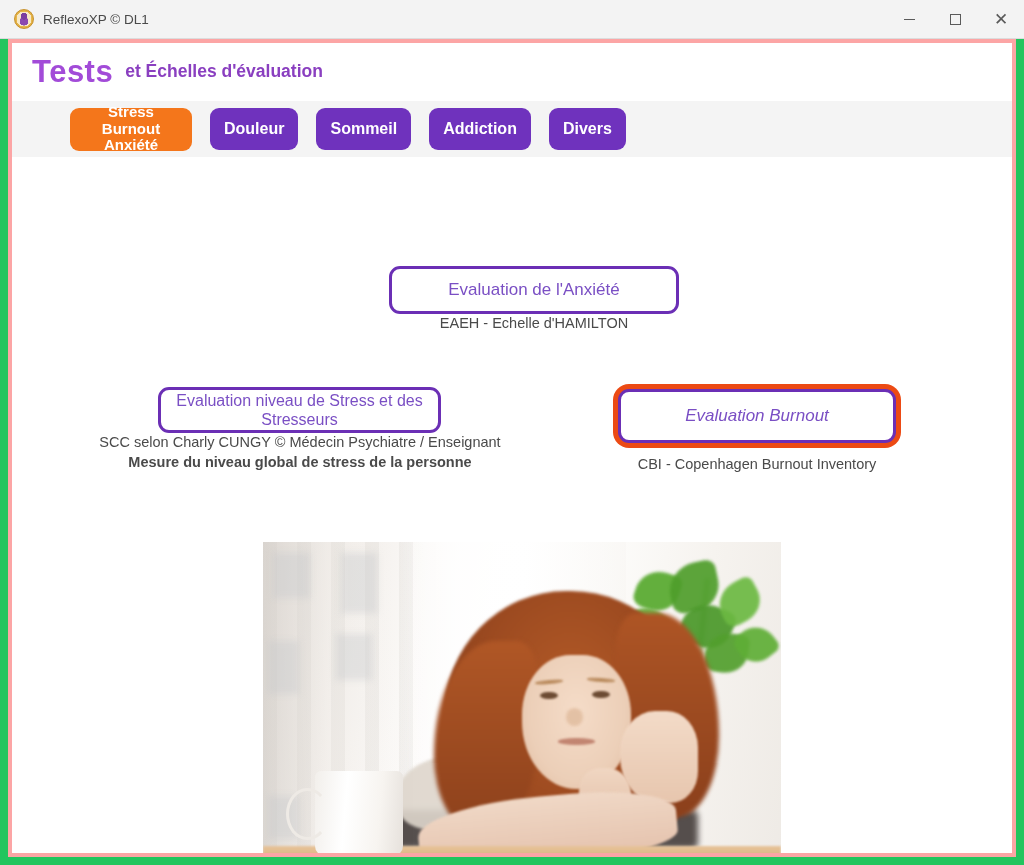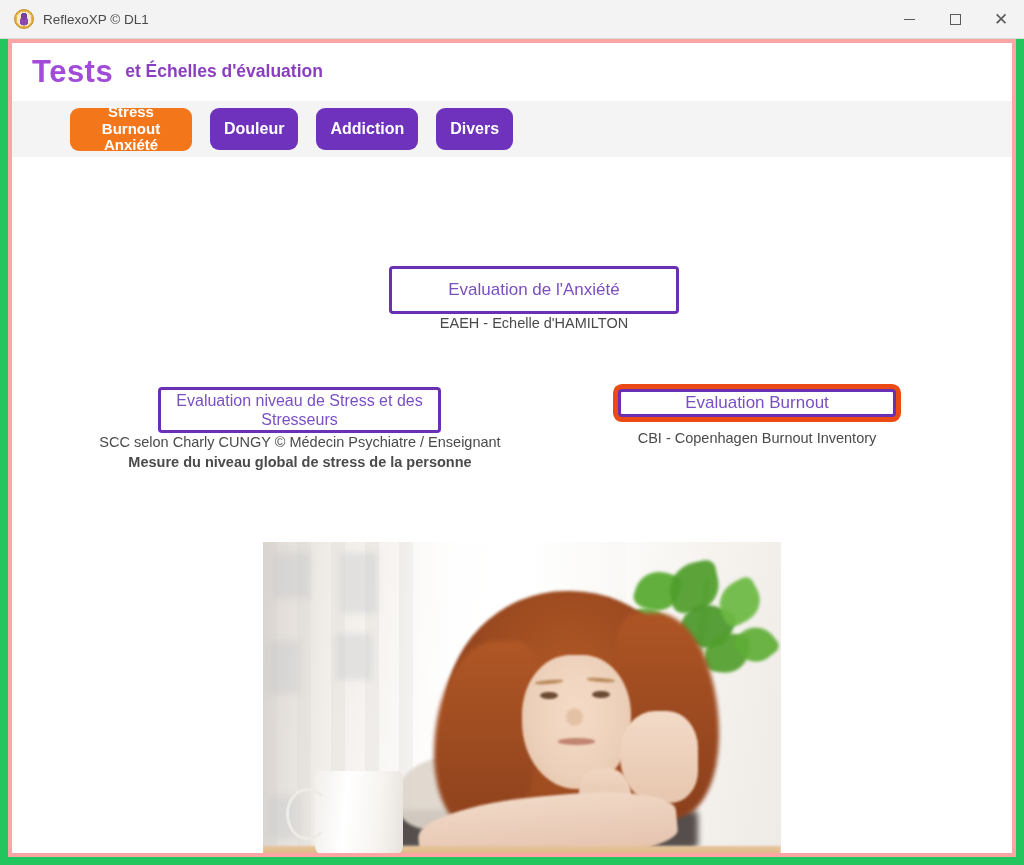--- a/index.html
+++ b/index.html
@@ -207,21 +207,21 @@
     top: 114px;
     width: 100%;
     bottom: 0;
     background: #ffffff;
   }
 
   .test-block { position: absolute; }
 
   .test-btn {
     border: 3px solid #6b2fb5;
-    border-radius: 4px;
+    border-radius: 11px;
     background: #ffffff;
     color: #7a4fc4;
     font-size: 17px;
     display: flex;
     align-items: center;
     justify-content: center;
     text-align: center;
     box-sizing: border-box;
     line-height: 1.2;
     padding: 0 10px;
@@ -427,20 +427,23 @@
           <span>
             <span>Stress Burnout</span><br>
             <span>Anxiété</span>
           </span>
         </div>
 
         <div class="tab-btn purple">
           <span>Douleur</span>
         </div>
 
+        <div class="tab-btn purple">
+          <span>Sommeil</span>
+        </div>
 
         <div class="tab-btn purple">
           <span>Addiction</span>
         </div>
 
         <div class="tab-btn purple">
           <span>Divers</span>
         </div>
       </div>
 
@@ -462,21 +465,21 @@
               <span>Stresseurs</span>
             </span>
           </div>
           <div class="caption" style="width:420px; margin-left:-68px;">
             <span>SCC selon Charly CUNGY © Médecin Psychiatre / Enseignant</span>
             <span class="bold">Mesure du niveau global de stress de la personne</span>
           </div>
         </div>
 
         <div class="test-block" style="left:606px; top:232px; width:278px;">
-          <div class="test-btn highlight" style="height:28px;">
+          <div class="test-btn highlight" style="height:54px;font-style:italic;">
             <span>Evaluation Burnout</span>
           </div>
           <div class="caption" style="margin-top:12px; width:300px; margin-left:-11px;">
             <span>CBI - Copenhagen Burnout Inventory</span>
           </div>
         </div>
 
         <div id="photo">
           <div class="bg-window"></div>
           <div class="blind-left"></div>

